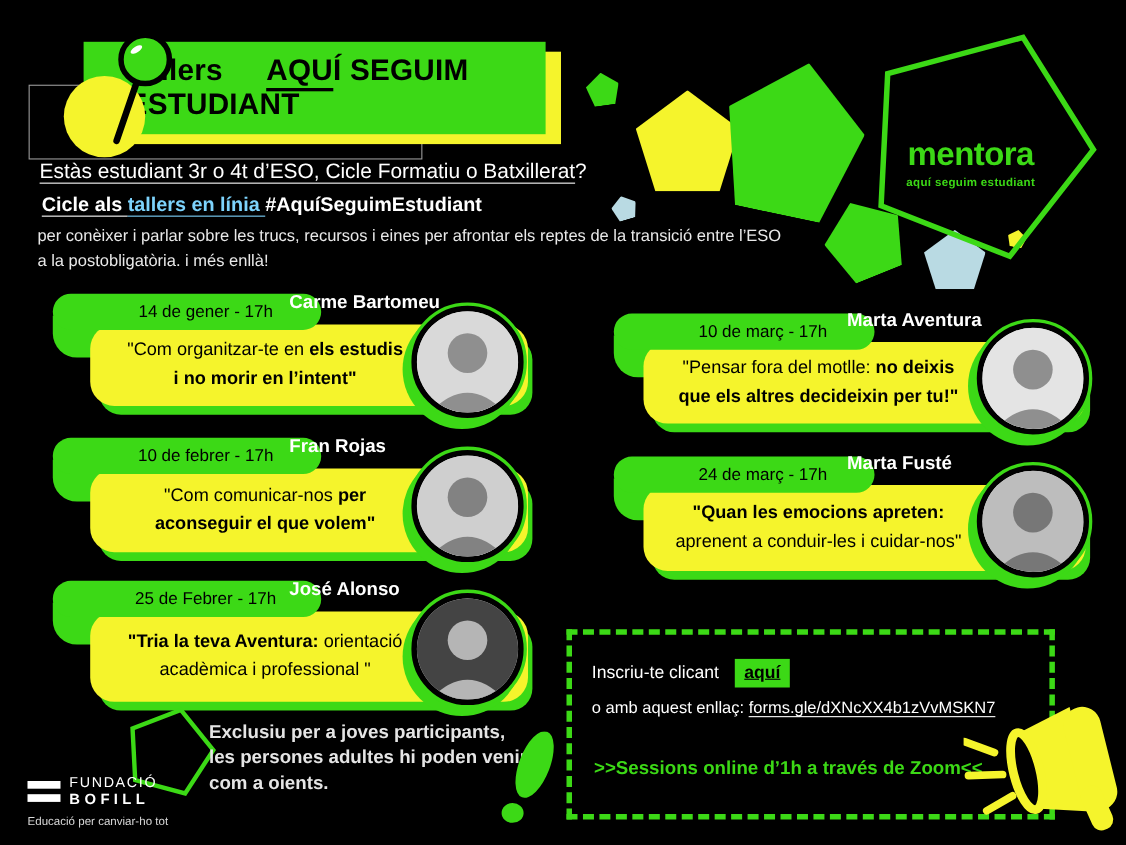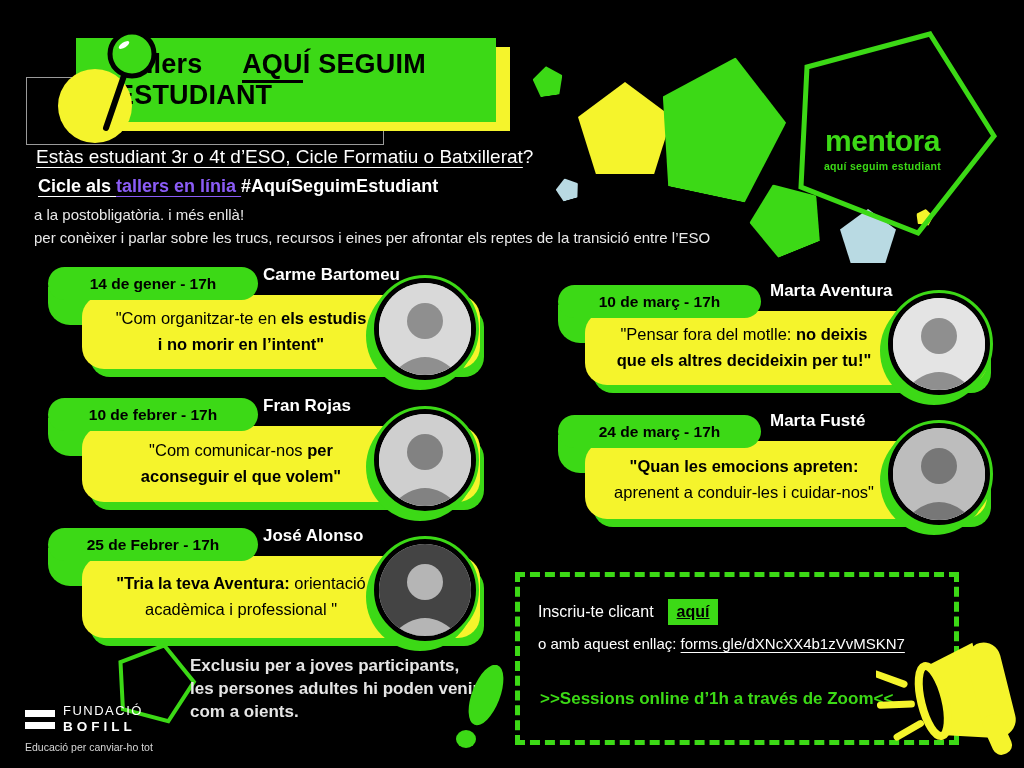--- a/index.html
+++ b/index.html
@@ -11,33 +11,33 @@
   .outline-rect{position:absolute;left:26px;top:77px;width:356px;height:66px;border:1px solid #9a9a9a;}
   .title-shadow{position:absolute;left:90px;top:47px;width:420px;height:84px;background:#f5f42c;}
   .title-banner{position:absolute;left:76px;top:38px;width:420px;height:84px;background:#3cd916;
     display:flex;align-items:center;padding-left:40px;box-sizing:border-box;}
   .title-banner h1{margin:0;font-size:27px;font-weight:800;color:#000;letter-spacing:.2px;}
   .title-banner .u{border-bottom:3px solid #000;padding-bottom:1px;margin-left:32px;}
   .question{position:absolute;left:36px;top:146px;font-size:19px;color:#fff;}
   .question .ul{text-decoration:underline;text-underline-offset:4px;}
   .cta{position:absolute;left:38px;top:176px;font-size:18px;font-weight:800;}
   .cta .ul{text-decoration:underline;text-underline-offset:4px;}
-  .cta .green-link{color:#8b5cf6;}
+  .cta .green-link{color:#7dd3fc;}
   .desc{position:absolute;left:34px;top:204px;font-size:15px;color:#e9e9e9;line-height:1.5;}
   
   .pentagon{position:absolute;clip-path:polygon(50% 0,100% 38%,81% 100%,19% 100%,0 38%);}
   
   .brand-text{position:absolute;left:800px;top:110px;width:165px;text-align:center;color:#3cd916;margin-top:16px;}
   .brand-text .logo{font-size:30px;font-weight:800;letter-spacing:-.5px;line-height:1;}
   .brand-text .tag{font-size:10.5px;font-weight:600;margin-top:4px;letter-spacing:.3px;}
   
   .workshop{position:absolute;width:462px;height:132px;}
   .pill-tail{position:absolute;left:3px;top:24px;width:42px;height:38px;background:#3cd916;border-radius:0 0 0 22px;}
   .date-pill{position:absolute;left:3px;top:4px;height:33px;background:#3cd916;border-radius:18px;
-    display:flex;align-items:center;justify-content:center;color:#000;font-size:15.5px;font-weight:700;}
+    display:flex;align-items:center;justify-content:center;color:#000;font-size:15.5px;font-weight:400;padding-left:34px;}
   .w-left .date-pill{width:210px;}
   .w-right .date-pill{width:203px;}
   .speaker{position:absolute;font-size:17px;font-weight:800;color:#fff;}
   .w-left .speaker{left:218px;top:2px;}
   .w-right .speaker{left:215px;top:0px;}
   .quote-card{position:absolute;background:#f5f42c;border-radius:22px;box-shadow:6px 10px 0 -2px #3cd916;
     display:flex;align-items:center;box-sizing:border-box;color:#000;}
   .w-left .quote-card{left:37px;top:32px;width:398px;padding:10px 112px 10px 32px;}
   .w-right .quote-card{left:30px;top:30px;width:402px;padding:10px 112px 10px 28px;}
   .quote-card p{margin:0;font-size:16.5px;line-height:1.55;font-weight:500;text-align:center;width:100%;}
@@ -81,22 +81,22 @@
   <svg style="position:absolute;left:35px;top:20px;" width="128" height="135" viewBox="0 0 128 135">
     <circle cx="60" cy="86" r="37" fill="#f5f42c"></circle>
     <line x1="93" y1="44" x2="71" y2="108" stroke="#000" stroke-width="6" stroke-linecap="round"></line>
     <circle cx="97" cy="34" r="22" fill="#3cd916" stroke="#000" stroke-width="5"></circle>
     <ellipse cx="89" cy="25" rx="6" ry="2.6" fill="#fff" transform="rotate(-32 89 25)"></ellipse>
   </svg>
 
   <div class="question"><span class="ul">Estàs estudiant 3r o 4t d’ESO, Cicle Formatiu o Batxillerat</span><span>?</span></div>
   <div class="cta"><span class="ul">Cicle als </span><span class="ul green-link">tallers en línia </span><span>#AquíSeguimEstudiant</span></div>
   <div class="desc">
+    <div>per conèixer i parlar sobre les trucs, recursos i eines per afrontar els reptes de la transició entre l’ESO</div>
     <div>a la postobligatòria. i més enllà!</div>
-    <div>per conèixer i parlar sobre les trucs, recursos i eines per afrontar els reptes de la transició entre l’ESO</div>
   </div>
 
   <div class="pentagon" style="left:533px;top:66px;width:30px;height:30px;background:#3cd916;transform:rotate(-8deg);"></div>
   <div class="pentagon" style="left:578px;top:82px;width:94px;height:92px;background:#f5f42c;"></div>
   <div class="pentagon" style="left:658px;top:56px;width:126px;height:140px;background:#3cd916;transform:rotate(12deg);"></div>
   <div class="pentagon" style="left:556px;top:178px;width:23px;height:22px;background:#b9dae3;transform:rotate(-16deg);"></div>
   <div class="pentagon" style="left:750px;top:182px;width:72px;height:70px;background:#3cd916;transform:rotate(-22deg);"></div>
   <div class="pentagon" style="left:840px;top:209px;width:56px;height:54px;background:#b9dae3;"></div>
   <div class="pentagon" style="left:916px;top:209px;width:17px;height:16px;background:#f5f42c;transform:rotate(10deg);"></div>
 

